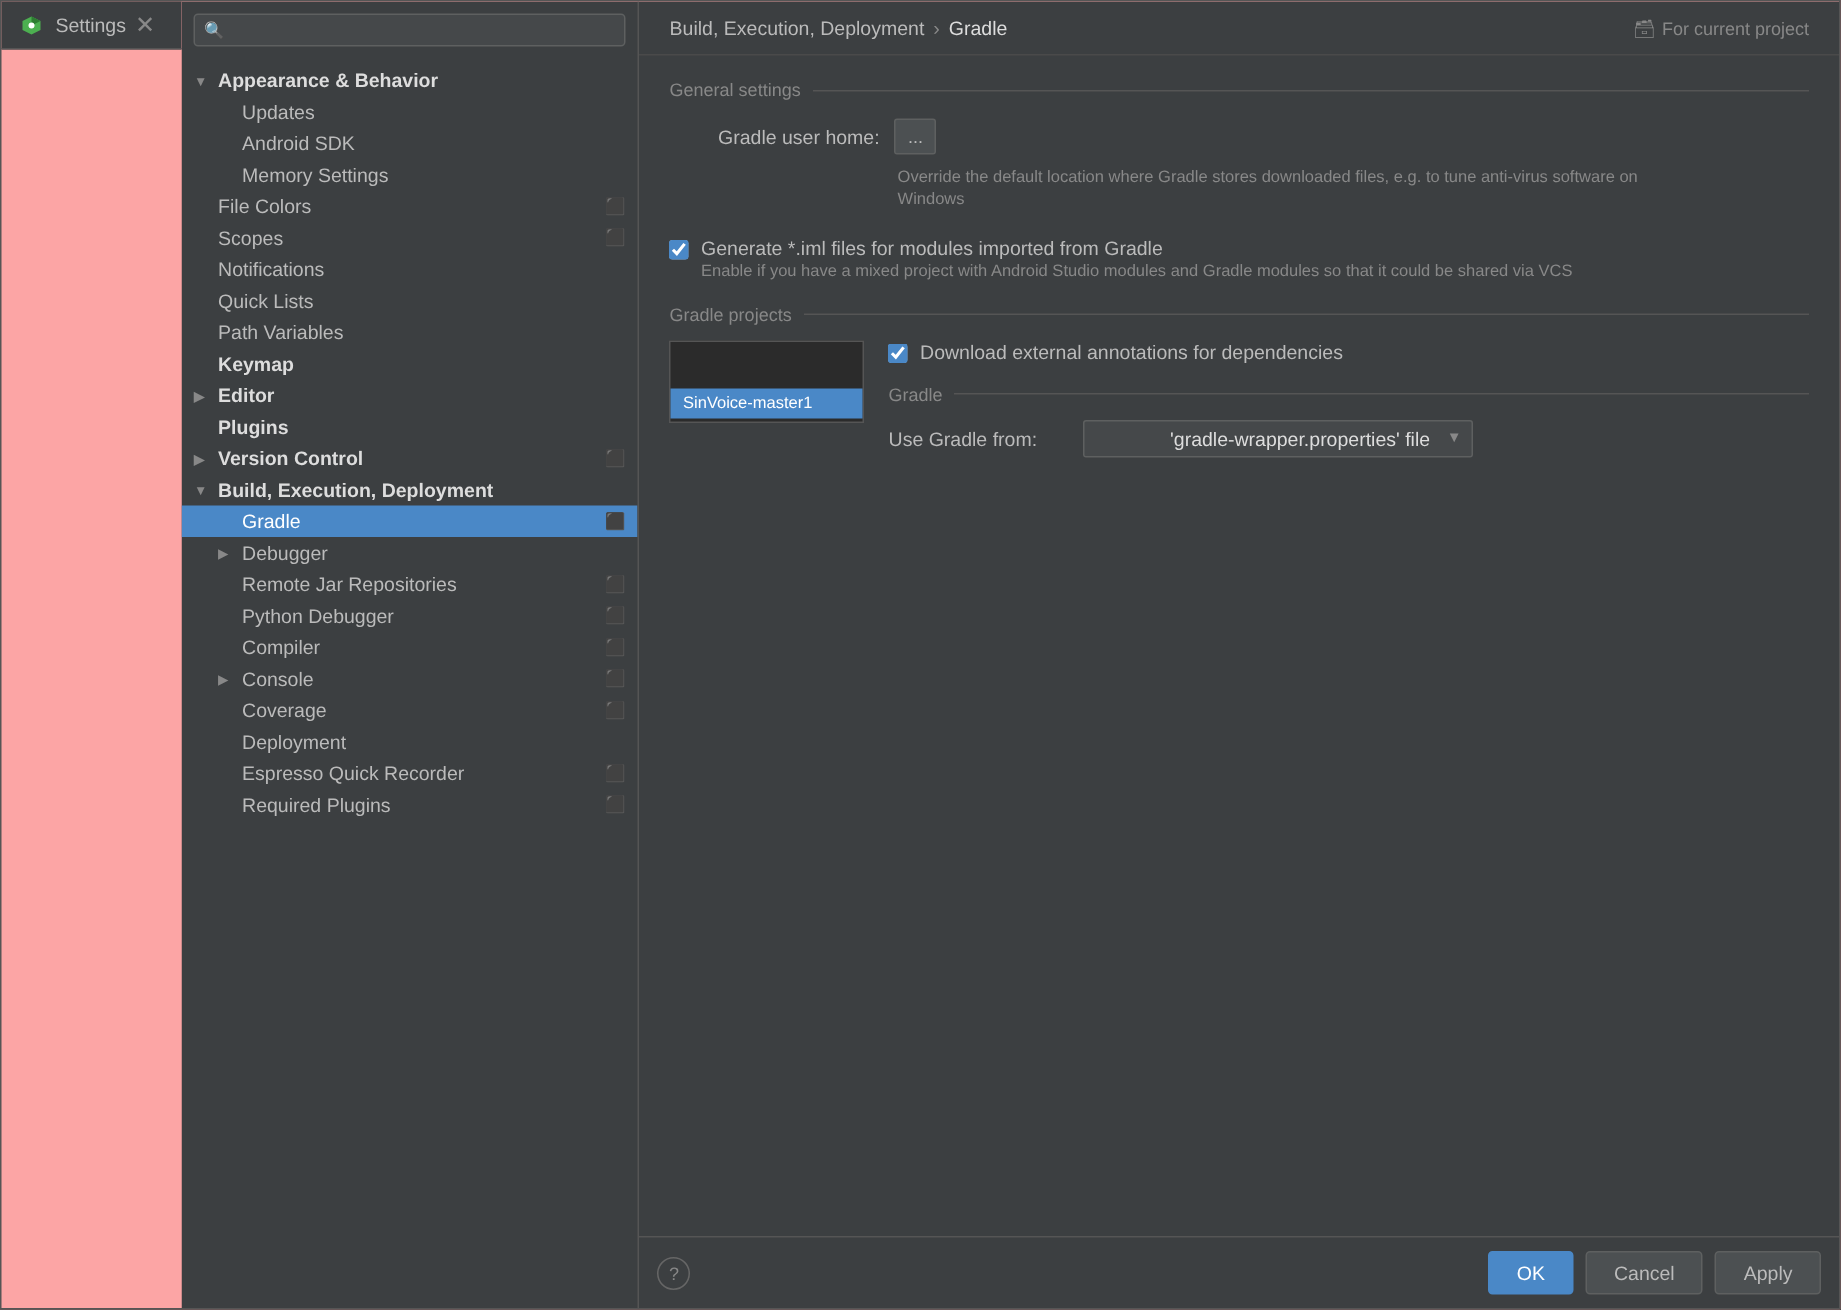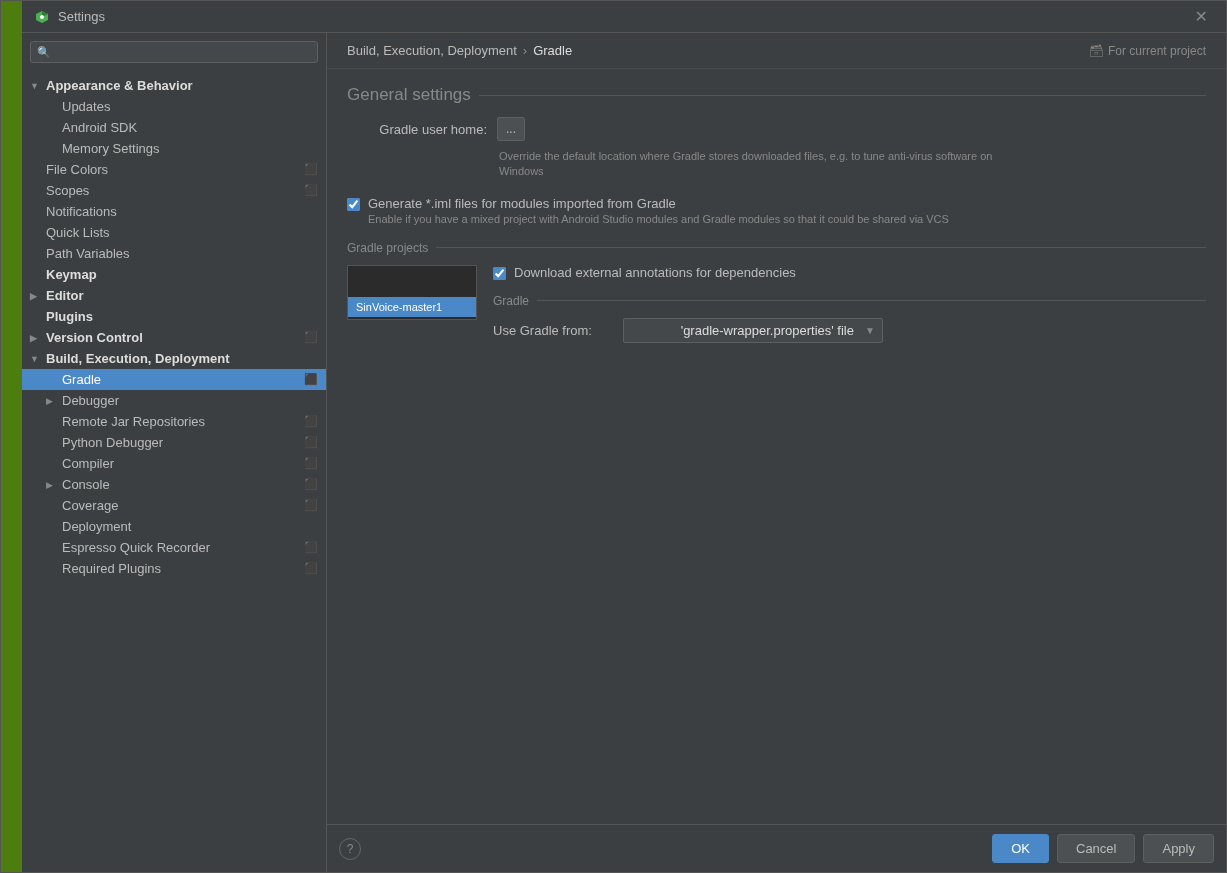--- a/index.html
+++ b/index.html
@@ -8,25 +8,23 @@
       font-size: 13px;
       background: #3c3f41;
       color: #bbbbbb;
       width: 1227px;
       height: 873px;
       overflow: hidden;
     }
     .window {
       width: 1227px;
       height: 873px;
-      background: #4d7c0f;
+      background: #fca5a5;
       border: 1px solid #555;
       display: flex;
-      flex-direction: column;
-      padding-left: 21px;
     }
     .title-bar {
       background: #3c3f41;
       height: 32px;
       display: flex;
       align-items: center;
       padding: 0 12px;
       border-bottom: 1px solid #555;
       justify-content: space-between;
     }
@@ -146,21 +144,21 @@
       align-items: center;
       gap: 4px;
     }
     .settings-content {
       flex: 1;
       padding: 16px 20px;
       overflow-y: auto;
     }
     .section-title {
       color: #888;
-      font-size: 17px;
+      font-size: 12px;
       margin-bottom: 12px;
       display: flex;
       align-items: center;
       gap: 8px;
     }
     .section-title::after {
       content: '';
       flex: 1;
       height: 1px;
       background: #555;

